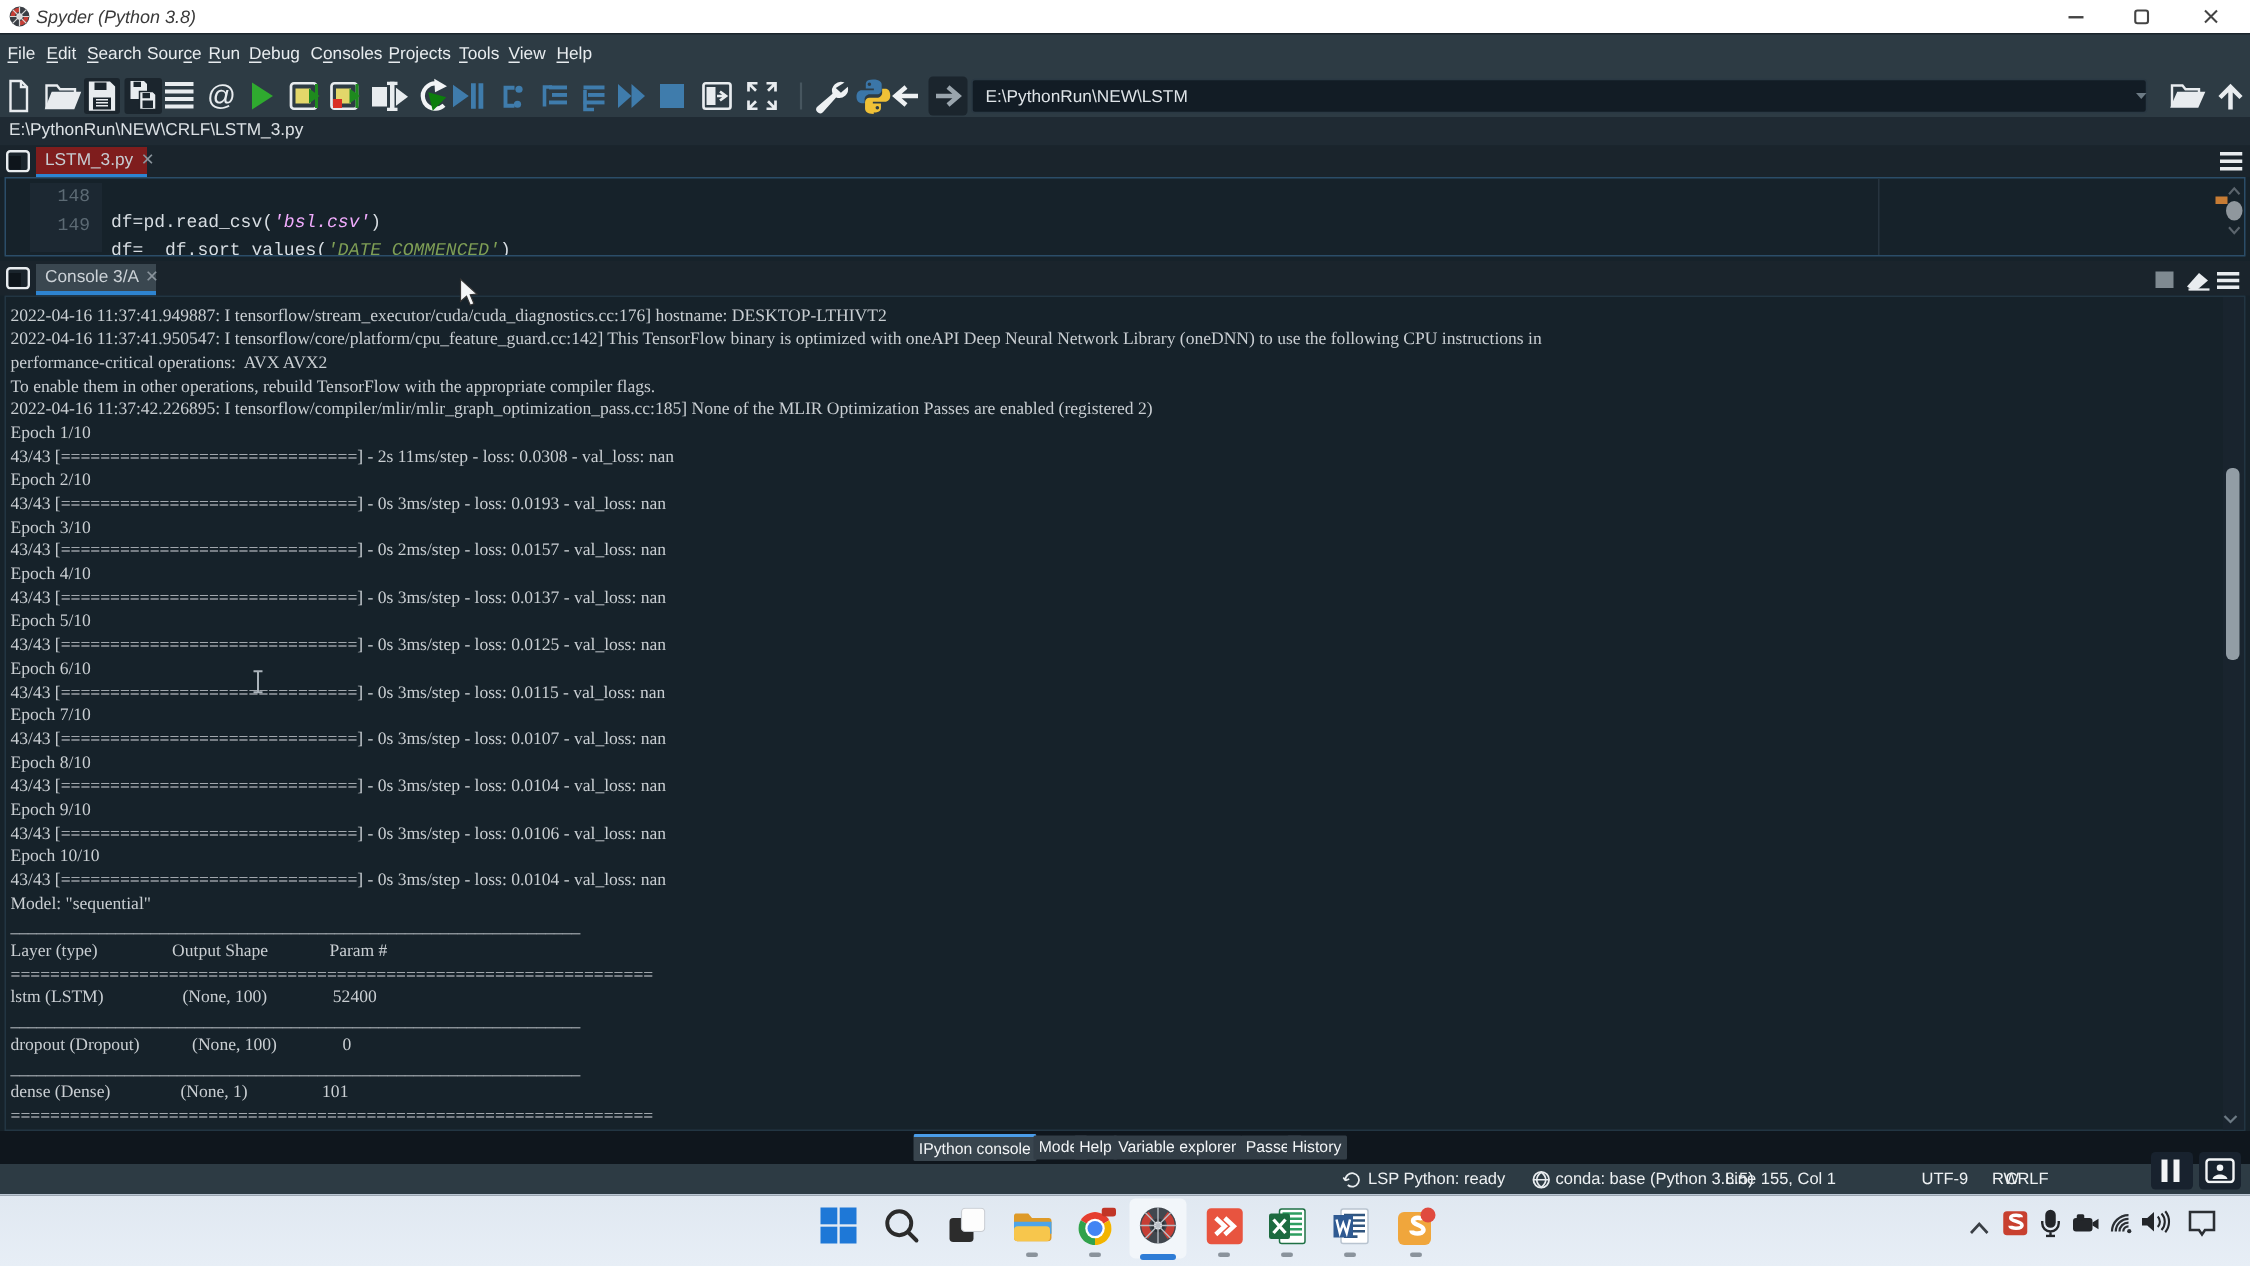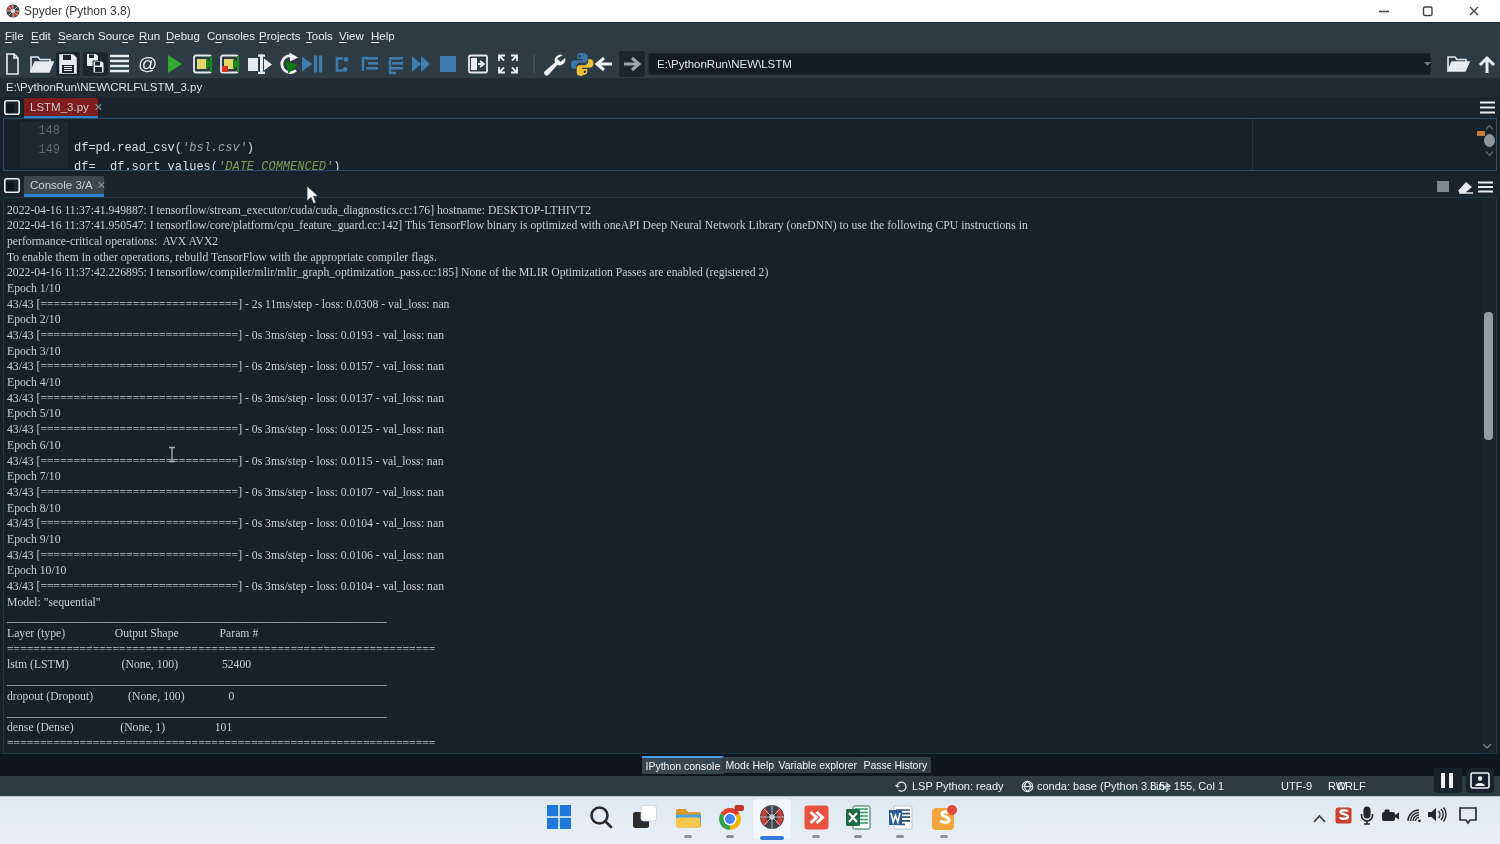--- a/index.html
+++ b/index.html
@@ -1,42 +1,42 @@
 <!DOCTYPE html>
 <html><head>
 <meta charset="utf-8">
 <style>
   html,body{margin:0;padding:0;}
   body{width:1500px;height:844px;overflow:hidden;position:relative;background:#16222a;
        font-family:"Liberation Sans",sans-serif;}
   .abs{position:absolute;}
   
   #titlebar{left:0;top:0;width:1500px;height:22px;background:#ffffff;}
-  #titletext{left:24px;top:4px;font-size:12px;color:#3a3a3a;}
+  #titletext{left:24px;top:4px;font-size:12px;color:#3a3a3a;font-style:italic;}
   
   #menubar{left:0;top:22px;width:1500px;height:28px;background:#2d3b44;border-top:1px solid #1a242c;}
   .mitem{position:absolute;top:30px;font-size:11.5px;color:#e8ecef;}
   .mitem u{text-decoration-thickness:1px;text-underline-offset:2px;}
   
   #toolbar{left:0;top:50px;width:1500px;height:28px;background:#2d3b44;}
   
   #crumb{left:0;top:78px;width:1500px;height:19px;background:#1f2a33;
          font-size:11.5px;color:#dce1e5;line-height:19px;}
   
   #edtabs{left:0;top:97px;width:1500px;height:21px;background:#1a242c;}
   #edpane{left:3px;top:118px;width:1494px;height:53px;background:#16222a;border:1px solid #2b4d68;box-sizing:border-box;}
   
   #ctabs{left:0;top:174px;width:1500px;height:23px;background:#1a242c;}
   #cpane{left:3px;top:197px;width:1494px;height:557px;background:#16222a;border:1px solid #223542;box-sizing:border-box;}
   #ctext{left:3px;top:4.5px;font-family:Liberation Serif, serif;font-size:11.7px;line-height:15.68px;
          color:#c9ced2;white-space:pre;}
   
   #btabs{left:0;top:754px;width:1500px;height:22px;background:#0f161d;}
   .btab{position:absolute;top:757px;height:16px;background:#323d46;color:#f2f4f6;font-size:10.5px;
-        line-height:16px;padding:0 3.5px;border-radius:1px;white-space:nowrap;margin-left:33px;}
+        line-height:16px;padding:0 3.5px;border-radius:1px;white-space:nowrap;}
   
   #statusbar{left:0;top:776px;width:1500px;height:20px;background:#2d3b44;font-size:11.5px;color:#eef1f3;}
   .stitem{position:absolute;top:780px;font-size:11px;color:#eef1f3;}
   
   #taskbar{left:0;top:796px;width:1500px;height:48px;background:linear-gradient(#e0e8f1,#e7eef6);border-top:1px solid #bcc7d4;box-sizing:border-box;}
   .tdash{position:absolute;top:835px;width:8px;height:3px;border-radius:2px;background:#8a939c;}
 </style>
 </head>
 <body>
 <div class="abs" id="titlebar"></div>
@@ -218,21 +218,21 @@
 <div class="abs" style="left:24px;top:98px;width:74px;height:18px;background:#7f1d1d;color:#c7cdd2;font-size:11.5px;line-height:18px;white-space:nowrap;">
   <span style="margin-left:6px">LSTM_3.py</span><span style="color:#8a949c;margin-left:5px;font-size:11px">✕</span>
 </div>
 <div class="abs" style="left:24px;top:116px;width:74px;height:2px;background:#2e84d0"></div>
 <svg class="abs" style="left:1480px;top:101px" width="15" height="13" viewBox="0 0 15 13">
   <path d="M0 1.5 H15 M0 6.5 H15 M0 11.5 H15" stroke="#e8ecef" stroke-width="2.2"></path>
 </svg>
 <div class="abs" id="edpane"></div>
 <div class="abs" style="left:20px;top:122px;width:48px;height:46px;background:#1c2832"></div>
 <div class="abs" style="left:0;top:122px;width:60px;text-align:right;font-family:'Liberation Mono',monospace;font-size:12px;line-height:19px;color:#5c6a74">148<br>149</div>
-<div class="abs" style="left:74px;top:141px;font-family:'Liberation Mono',monospace;font-size:12px;color:#d7dde2;white-space:pre">df=pd.read_csv(<i style="color:#a3a3a3">'bsl.csv'</i>)</div>
+<div class="abs" style="left:74px;top:141px;font-family:'Liberation Mono',monospace;font-size:12px;color:#d7dde2;white-space:pre">df=pd.read_csv(<i style="color:#f0abfc">'bsl.csv'</i>)</div>
 <div class="abs" style="left:74px;top:160px;height:10px;overflow:hidden;font-family:Liberation Mono, monospace;font-size:12px;color:#d7dde2;white-space:pre">df=  df.sort_values(<i style="color:#7e9e55">'DATE_COMMENCED'</i>)</div>
 <div class="abs" style="left:1252px;top:119px;width:1px;height:51px;background:#27343f"></div>
 <div class="abs" style="left:1477px;top:131px;width:8px;height:5px;background:#c77c34"></div>
 <svg class="abs" style="left:1485px;top:124px" width="9" height="7" viewBox="0 0 9 7">
     <path d="M1 5.5 L4.5 1.5 L8 5.5" fill="none" stroke="#5a646c" stroke-width="1.4"></path>
   </svg>
 <svg class="abs" style="left:1485px;top:150px" width="9" height="7" viewBox="0 0 9 7">
     <path d="M1 1.5 L4.5 5.5 L8 1.5" fill="none" stroke="#5a646c" stroke-width="1.4"></path>
   </svg>
 <div class="abs" style="left:1484px;top:134px;width:11px;height:13px;border-radius:50%;background:#8f979d"></div>

